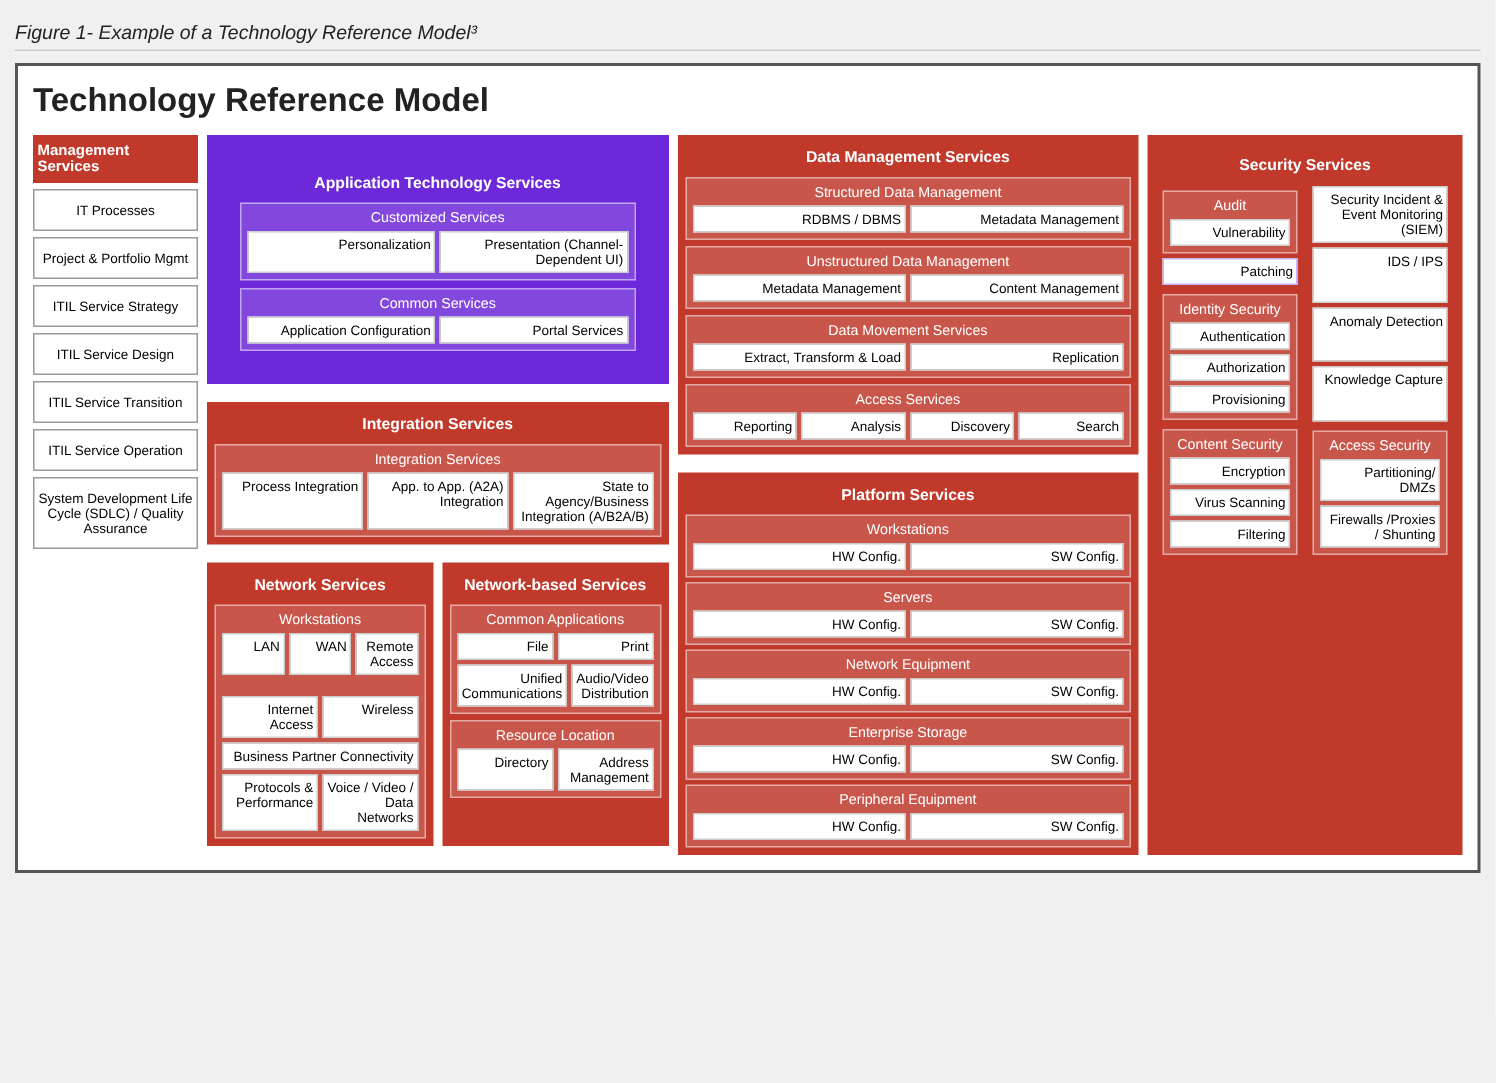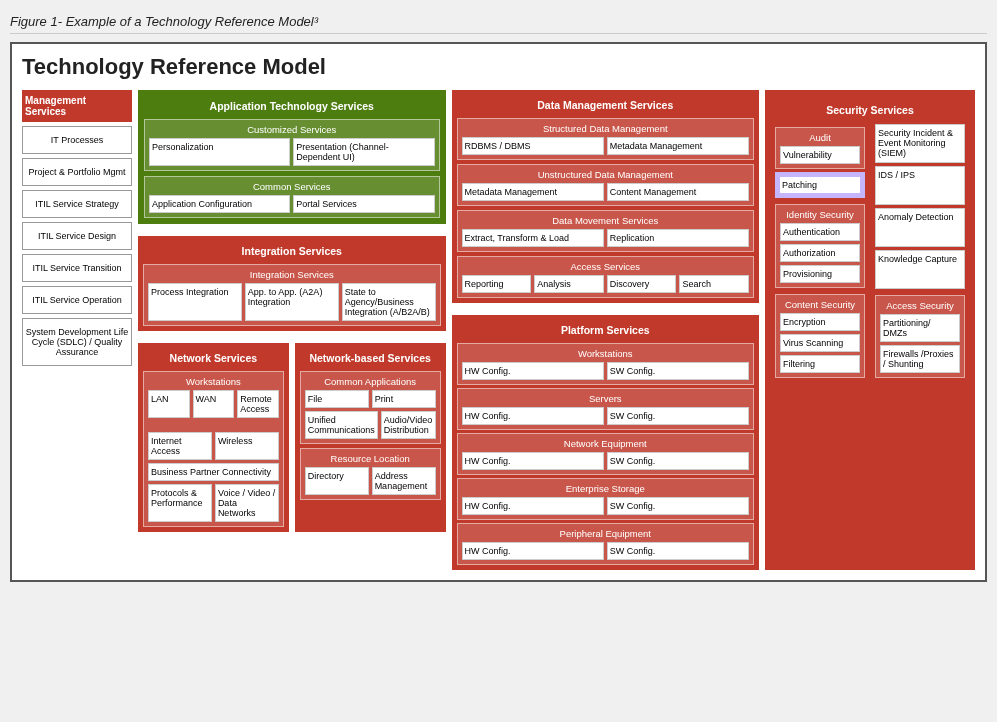--- a/index.html
+++ b/index.html
@@ -50,22 +50,22 @@
     }
     .mgmt-item {
       border: 1px solid #999;
       text-align: center;
       padding: 8px 2px;
       font-size: 9px;
       background: #fff;
     }
     
     .app-tech {
-      background: #4d7c0f;
-      padding: 6px;
+      background: #6d28d9;
+      padding: 22px;
       color: #fff;
     }
     
     .integration {
       background: #c0392b;
       padding: 5px;
       color: #fff;
       margin-top: 6px;
     }
     
@@ -96,21 +96,21 @@
     
     .security {
       background: #c0392b;
       padding: 10px;
       color: #fff;
     }
     .white-cell {
       background: #fff;
       color: #000;
       border: 1px solid #ccc;
-      text-align: left;
+      text-align: right;
       font-size: 9px;
       padding: 3px 2px;
       flex: 1;
     }
     .inner-section {
       background: rgba(255,255,255,0.15);
       border: 1px solid rgba(255,255,255,0.5);
       padding: 4px;
       margin-top: 3px;
     }
@@ -329,21 +329,21 @@
       <div class="section-header" style="color:#fff;">Security Services</div>
 
       <div style="display:grid; grid-template-columns: 1fr 1fr; gap:10px; margin-top:4px;">
 
         <div style="display:flex; flex-direction:column; gap:3px;">
 
           <div class="inner-section">
             <div class="inner-section-label">Audit</div>
             <div class="white-cell">Vulnerability</div>
           </div>
-          <div class="white-cell" style="background:#fff; border:5px solid #c4b5fd;">Patching</div>
+          <div class="white-cell" style="background:#fff; border:1px solid #c4b5fd;">Patching</div>
 
           <div class="inner-section">
             <div class="inner-section-label">Identity Security</div>
             <div class="white-cell">Authentication</div>
             <div class="white-cell" style="margin-top:3px;">Authorization</div>
             <div class="white-cell" style="margin-top:3px;">Provisioning</div>
           </div>
 
           <div class="inner-section">
             <div class="inner-section-label">Content Security</div>

